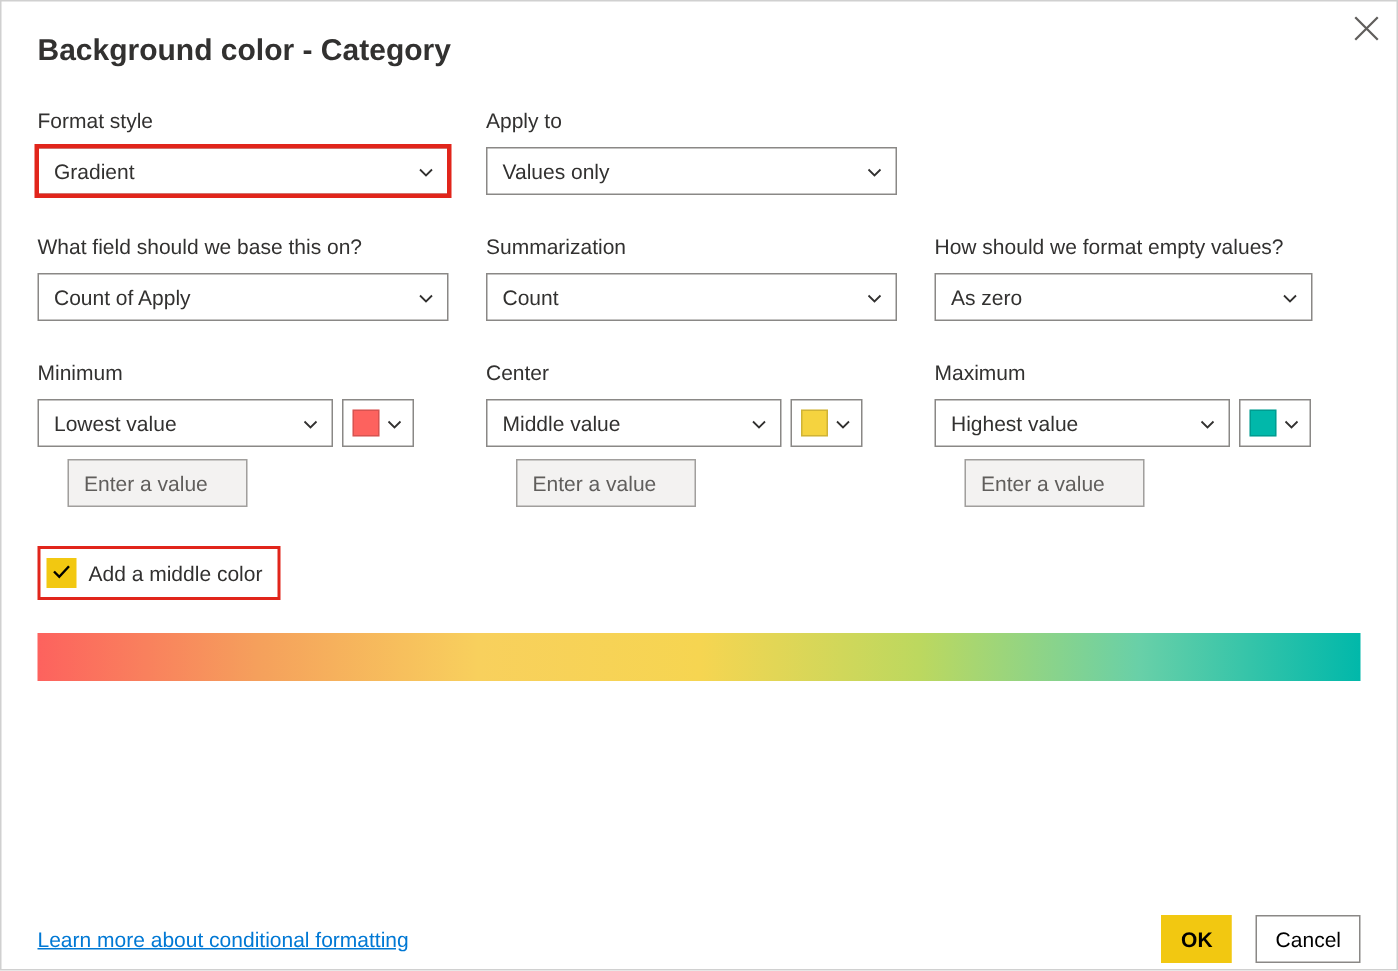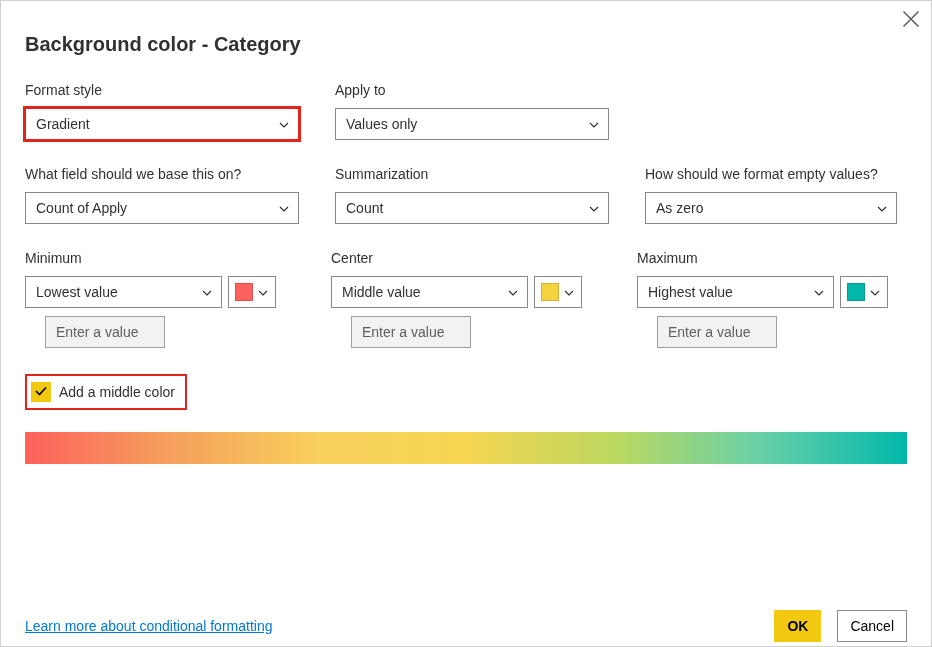--- a/index.html
+++ b/index.html
@@ -21,23 +21,22 @@
     font-size: 16px;
     cursor: pointer;
     background: none; border: none;
     color: #605e5c;
     line-height: 1;
   }
   .title {
     font-size: 20px;
     font-weight: 600;
     margin-bottom: 26px;
-    margin-top: 10px;
-  }
-  .row { display: flex; gap: 36px; margin-bottom: 26px; }
+  }
+  .row { display: flex; gap: 25px; margin-bottom: 26px; }
   .field { display: flex; flex-direction: column; }
   .field-label { font-size: 14px; margin-bottom: 10px; color: #323130; }
   .select {
     height: 32px;
     border: 1px solid #8a8886;
     background: #fff;
     display: flex;
     align-items: center;
     justify-content: space-between;
     padding: 0 8px 0 10px;

